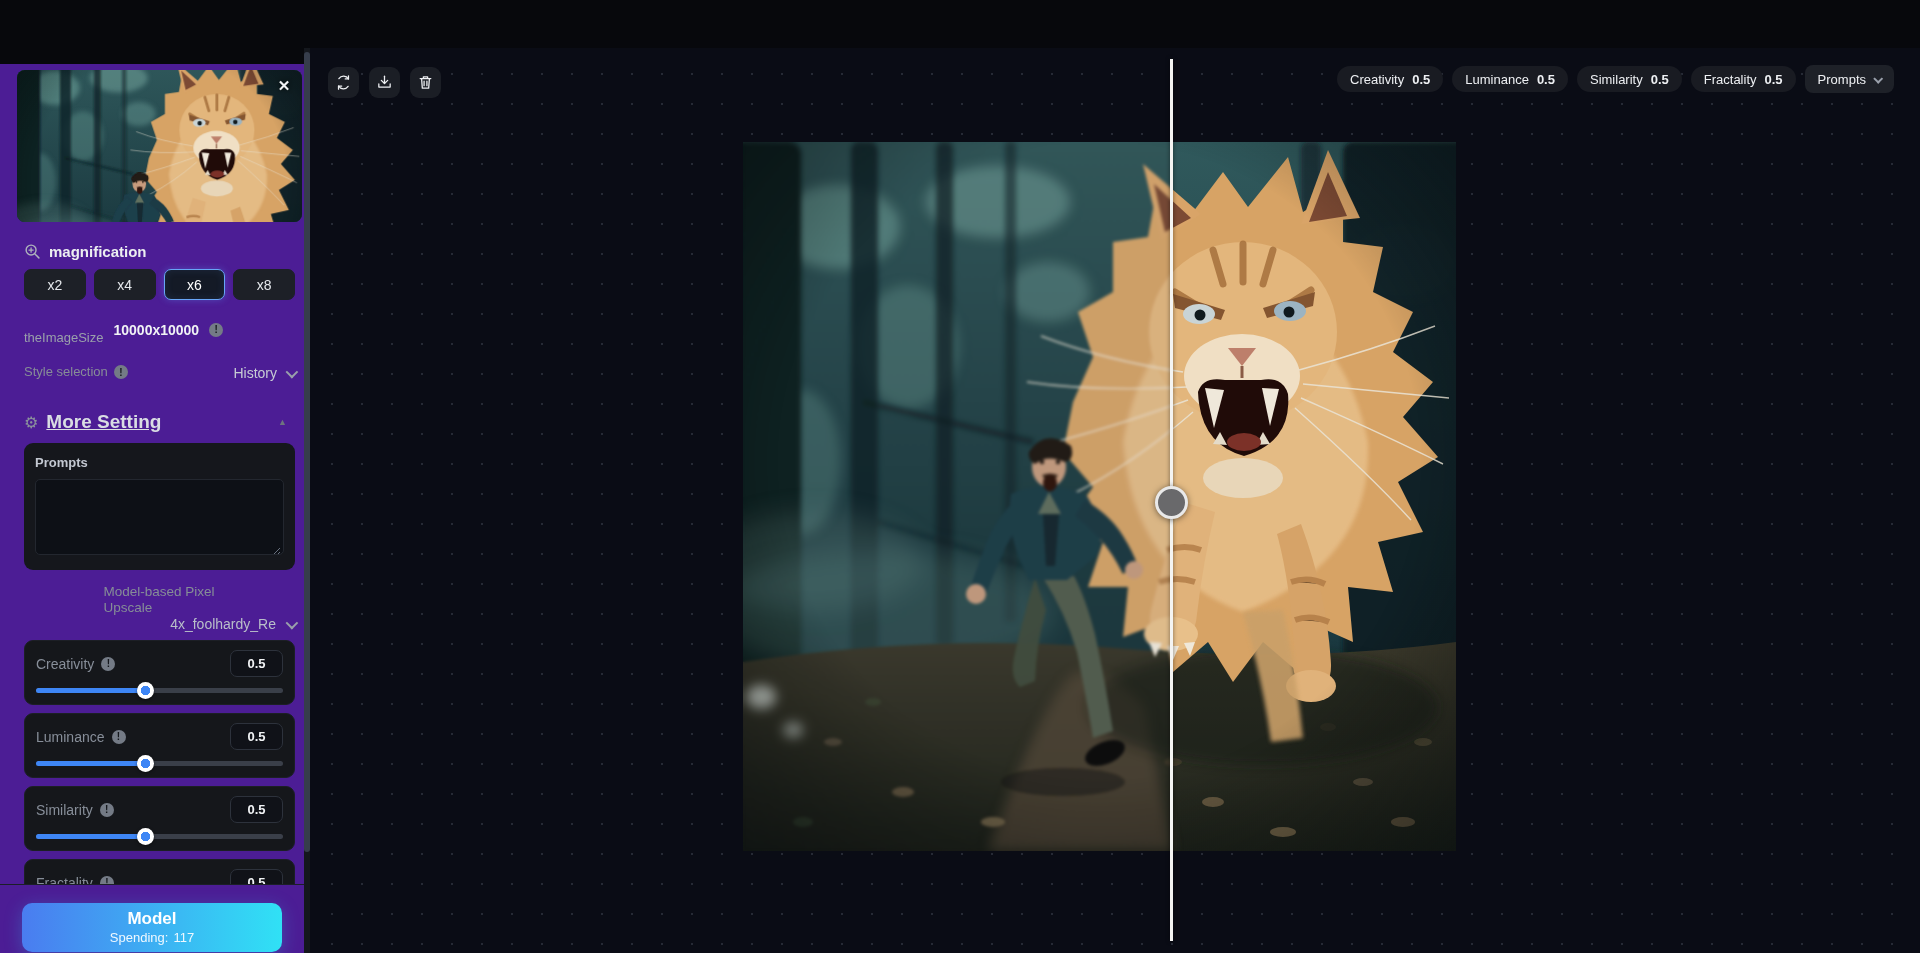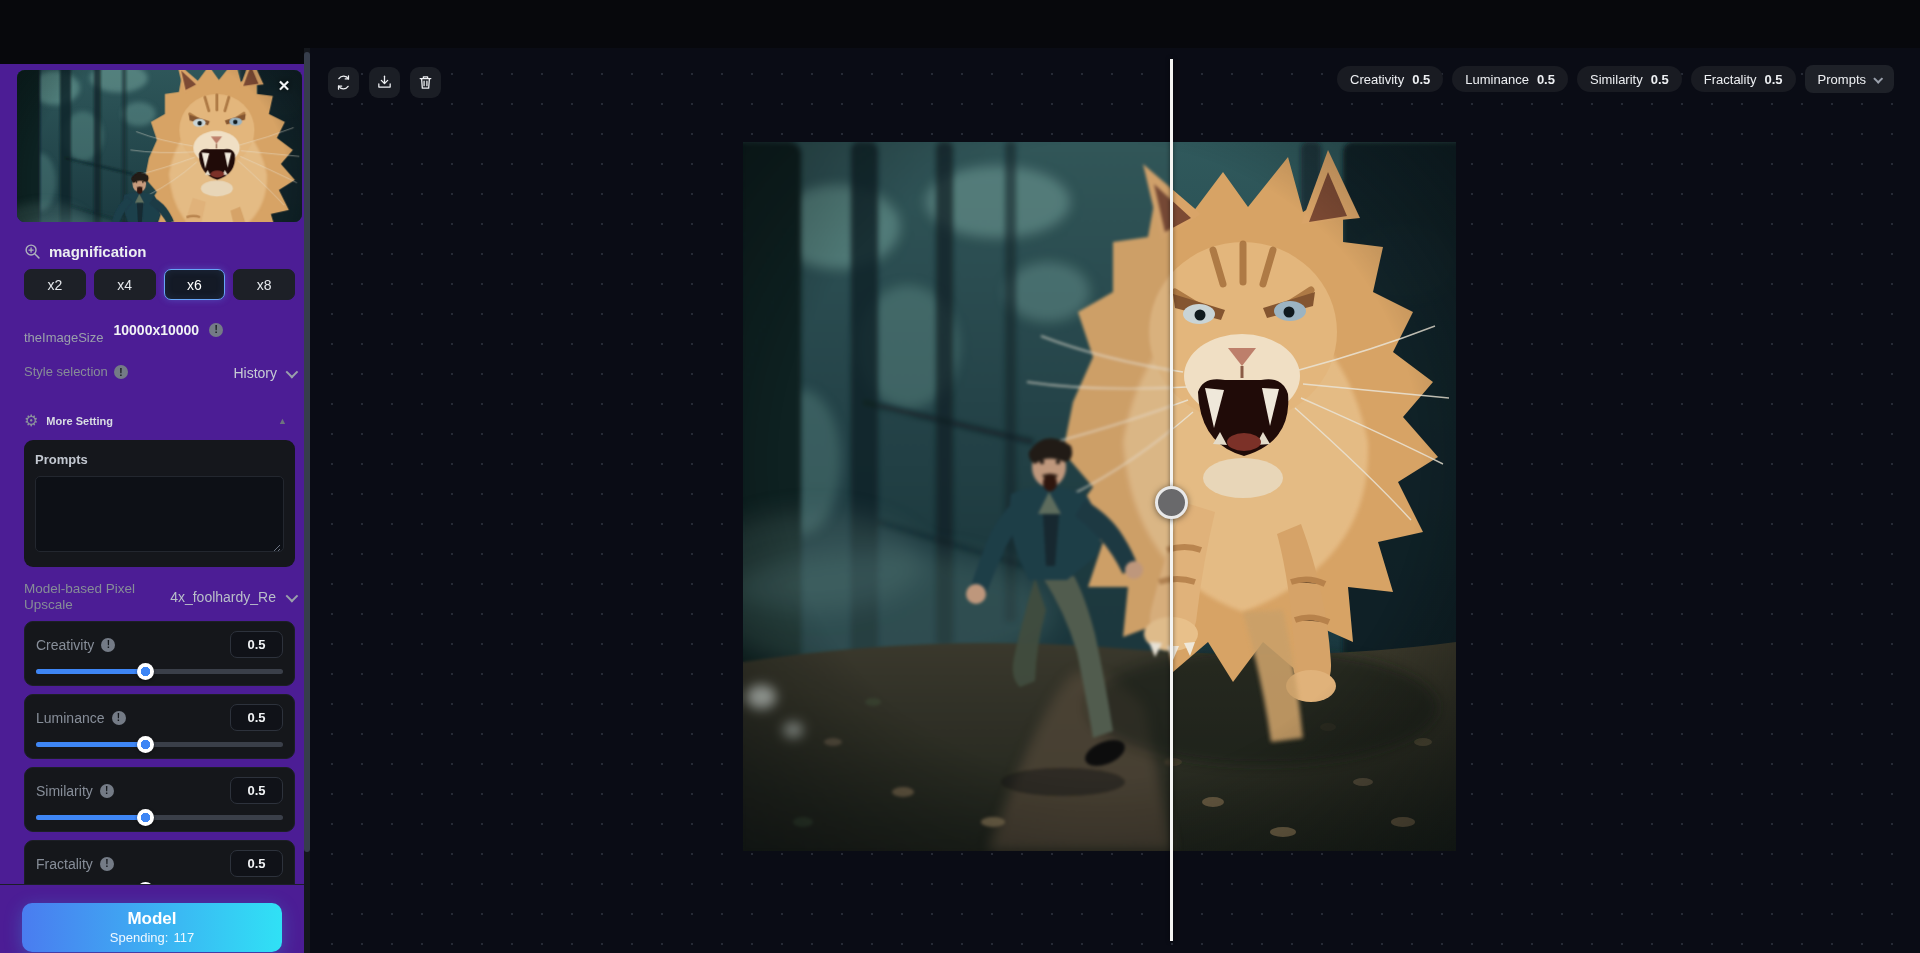--- a/index.html
+++ b/index.html
@@ -59,34 +59,34 @@
   .style-row .lbl { width:86px; font-size:13px; color:#878d97; line-height:14px; word-break:break-all; }
   .style-row .info-dot { margin-left:4px; }
   .style-row .right { margin-left:auto; display:flex; align-items:center; gap:9px;
     color:#c7ccd4; font-size:14px; cursor:pointer; }
   .chev { width:9px; height:9px; border-right:2px solid #9aa0ab; border-bottom:2px solid #9aa0ab;
     transform:rotate(45deg) translateY(-2px); }
 
   .more-header { margin-top:30px; display:flex; align-items:center; gap:8px; cursor:pointer; }
   .more-header .gear { color:#8b919c; font-size:16px; font-family:"DejaVu Sans", sans-serif; }
   .more-header .gear::after { content:"\2699"; }
-  .more-header .ttl { font-size:11px; font-weight:bold; color:#d9dde3; }
+  .more-header .ttl { font-size:19px; font-weight:bold; color:#d9dde3;text-decoration:underline; }
   .more-header .caret { margin-left:auto; margin-right:8px; color:#6e747f; font-size:9px; }
   .more-header .caret::after { content:"\25B2"; }
 
   .prompts-panel { margin-top:10px; background:#15171c; border-radius:9px; padding:12px 11px 11px 11px; }
   .prompts-panel .lbl { font-size:13px; font-weight:bold; color:#c3c8d1; }
   .ta-wrap { position:relative; margin-top:9px; }
   .ta-wrap textarea { width:100%; height:76px; background:#0d1016; border:1px solid #23272f;
     border-radius:5px; resize:none; color:#d6dae0; font-family:"Liberation Sans", sans-serif; font-size:13px; padding:6px 8px; }
   .ta-wrap::after { content:""; position:absolute; right:4px; bottom:5px; width:9px; height:9px;
     background:repeating-linear-gradient(135deg, transparent 0 2px, #6a7280 2px 3px);
     clip-path:polygon(100% 0, 100% 100%, 0 100%); }
 
-  .model-row { margin-top:14px; display:flex; align-items:center; }
+  .model-row { margin-top:14px; display:flex; align-items:center;flex-direction:column; }
   .model-row .lbl { font-size:13.5px; color:#868d97; line-height:16px; }
   .model-row .right { margin-left:auto; display:flex; align-items:center; gap:10px;
     color:#b9bfc9; font-size:14px; cursor:pointer; }
 
   .slider-card { margin-top:8px; background:#15171b; border:1px solid #1c1f25; border-radius:9px;
     padding:9px 11px 11px 11px; }
   .slider-top { display:flex; align-items:center; gap:7px; }
   .slider-top .lbl { font-size:14px; color:#878e99; }
   .value-box { margin-left:auto; width:53px; height:27px; background:#101218; border:1px solid #2d323c;
     border-radius:7px; display:flex; align-items:center; justify-content:center;

